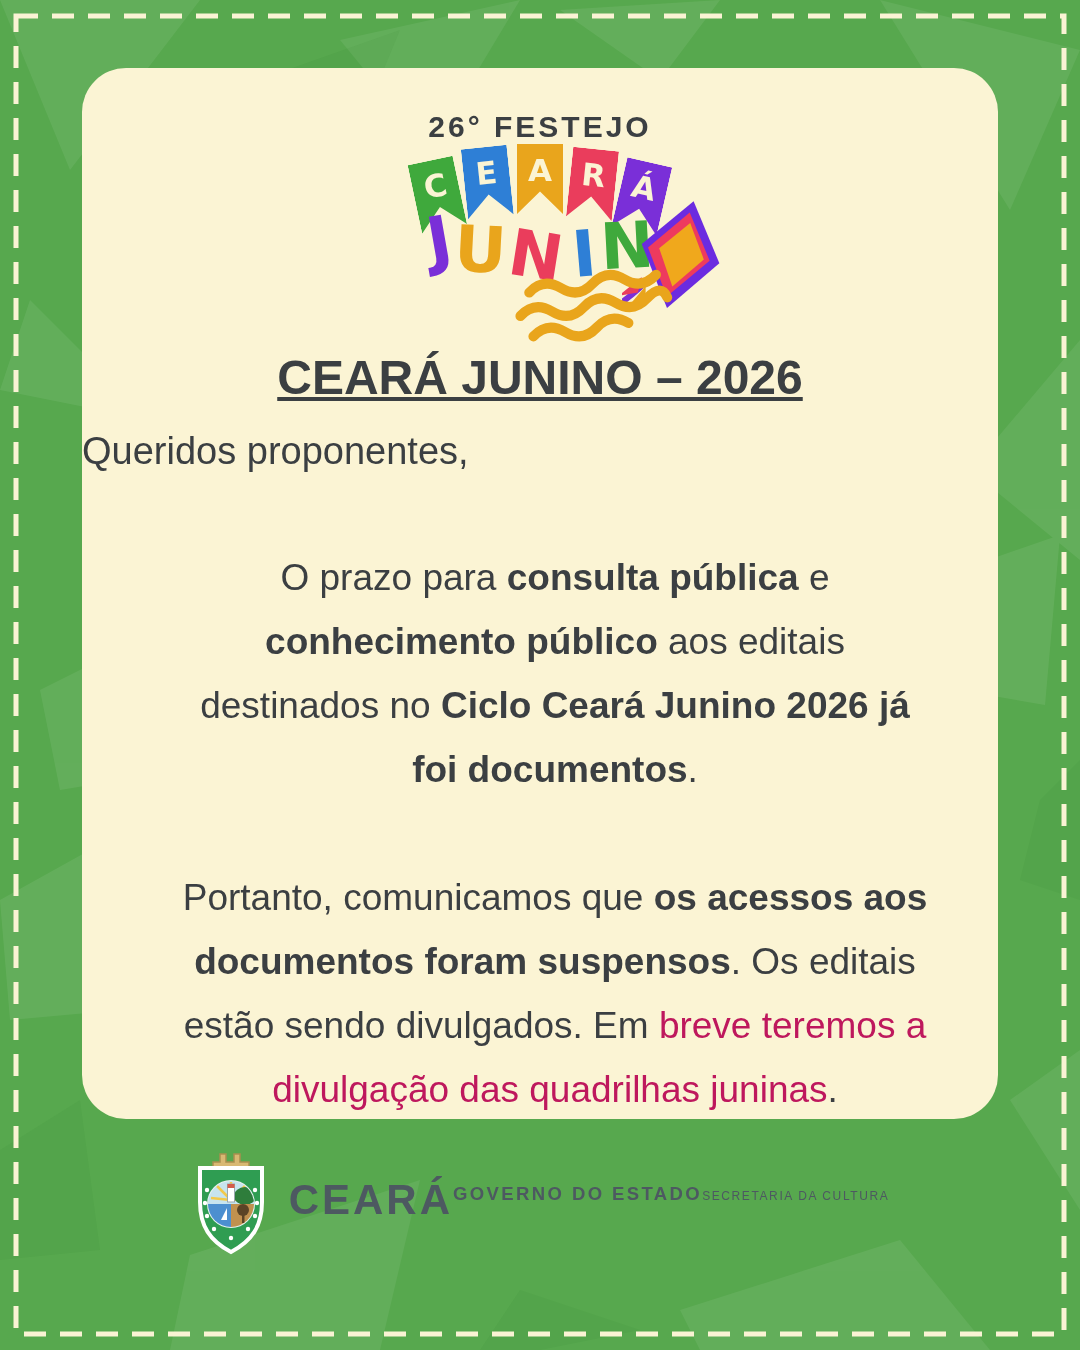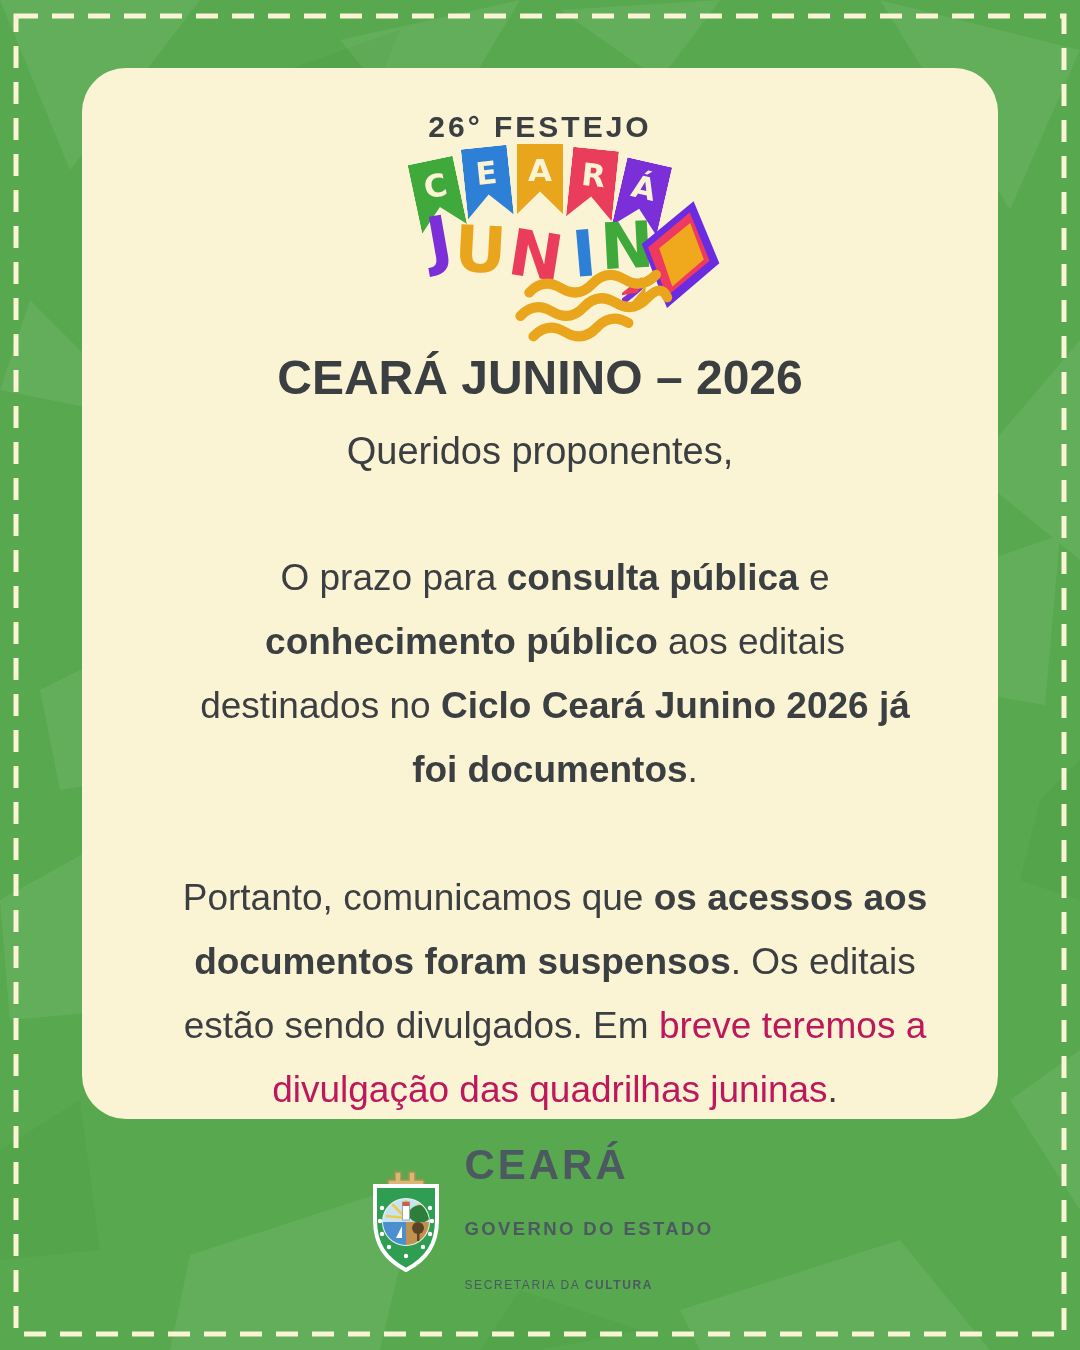--- a/index.html
+++ b/index.html
@@ -50,41 +50,42 @@
   .jl-2{color:#EA3D5C;transform:rotate(9deg) translateY(18px);}
   .jl-3{color:#2E7FD6;transform:rotate(-5deg) translateY(16px);}
   .jl-4{color:#3FA93C;transform:rotate(-3deg) translateY(8px);}
   .kite{position:absolute;top:128px;left:540px;}
   .waves{position:absolute;top:196px;left:424px;}
   
   .title{
     position:absolute;top:282px;left:0;width:100%;
     text-align:center;font-weight:700;font-size:48px;color:#3B3F42;
     letter-spacing:0px;
+    text-decoration:underline;
   }
   .greeting{
     position:absolute;top:362px;left:0;width:100%;
-    text-align:center;font-size:38px;color:#3B3F42;
+    font-size:38px;color:#3B3F42;
   }
   .para{position:absolute;left:0;width:100%;text-align:center;color:#3B3F42;padding-left:15px;}
   .p1{top:478px;}
   .p2{top:798px;}
   .pline{font-size:37px;line-height:64px;white-space:nowrap;}
   .b{font-weight:700;}
   .red{font-weight:400;color:#be185d;}
   
   .gov{
     position:absolute;top:1076px;left:0;width:100%;
     display:flex;justify-content:center;align-items:center;gap:18px;
   }
-  .gov-text{display:flex;flex-direction:column;align-items:flex-start;color:#4D5961;gap:28px;}
+  .gov-text{display:flex;flex-direction:row;align-items:flex-start;color:#4D5961;}
   .gov-state{font-weight:700;font-size:42px;letter-spacing:3px;line-height:1;}
   .gov-line{font-weight:700;font-size:18.5px;letter-spacing:2.4px;margin-top:4px;}
   .gov-sec{font-size:12px;letter-spacing:1.6px;margin-top:10px;}
-  .gov-sec .b{font-weight:700;}
+  .gov-sec .b{font-weight:400;}
 </style>
 </head>
 <body>
 
 <div class="page">
 
   <svg class="texture" viewBox="0 0 1080 1350" xmlns="http://www.w3.org/2000/svg">
     <g fill="#ffffff" opacity="0.07">
       <polygon points="0,0 200,0 70,170"></polygon>
       <polygon points="340,40 520,0 430,150"></polygon>

